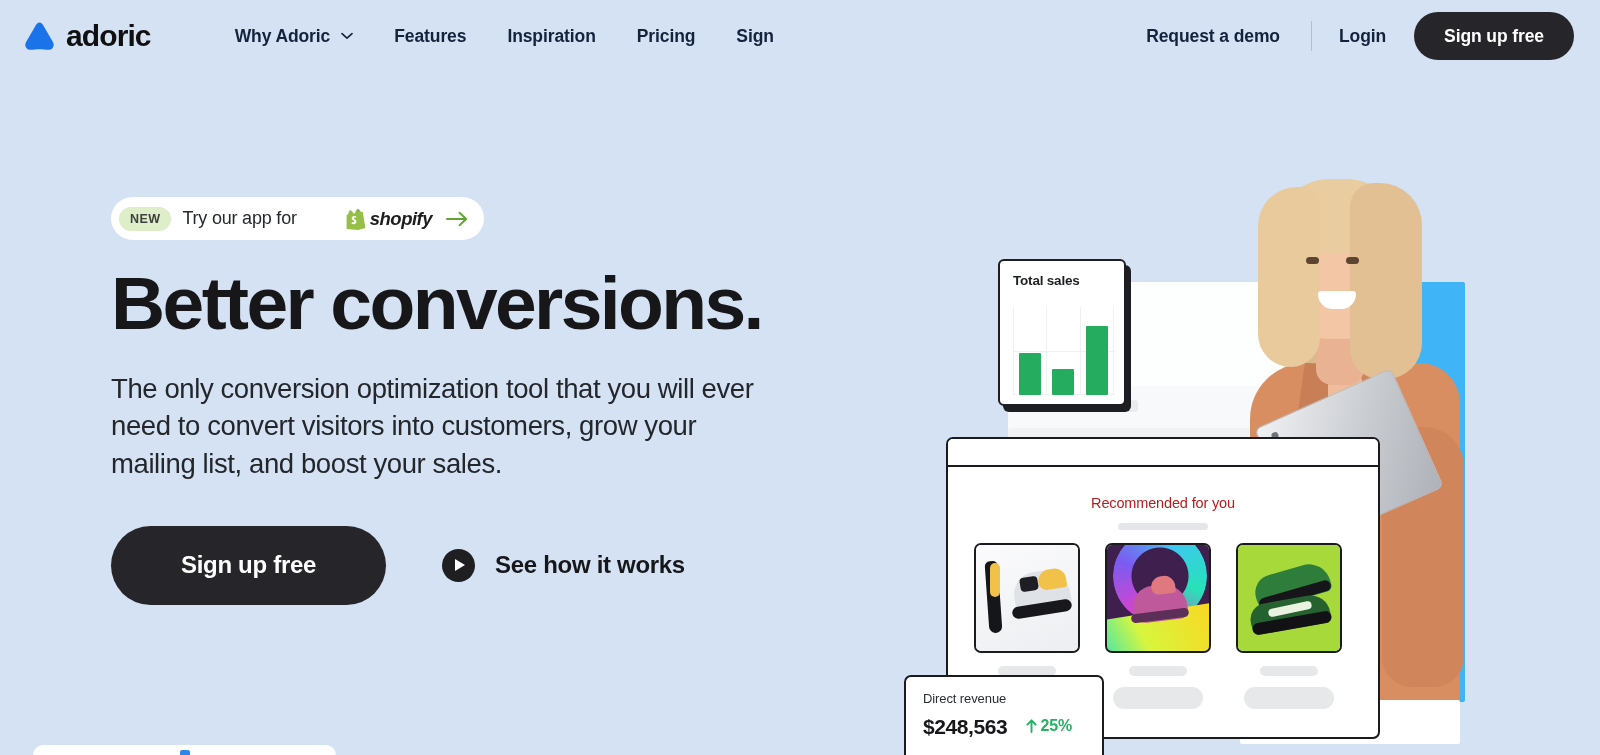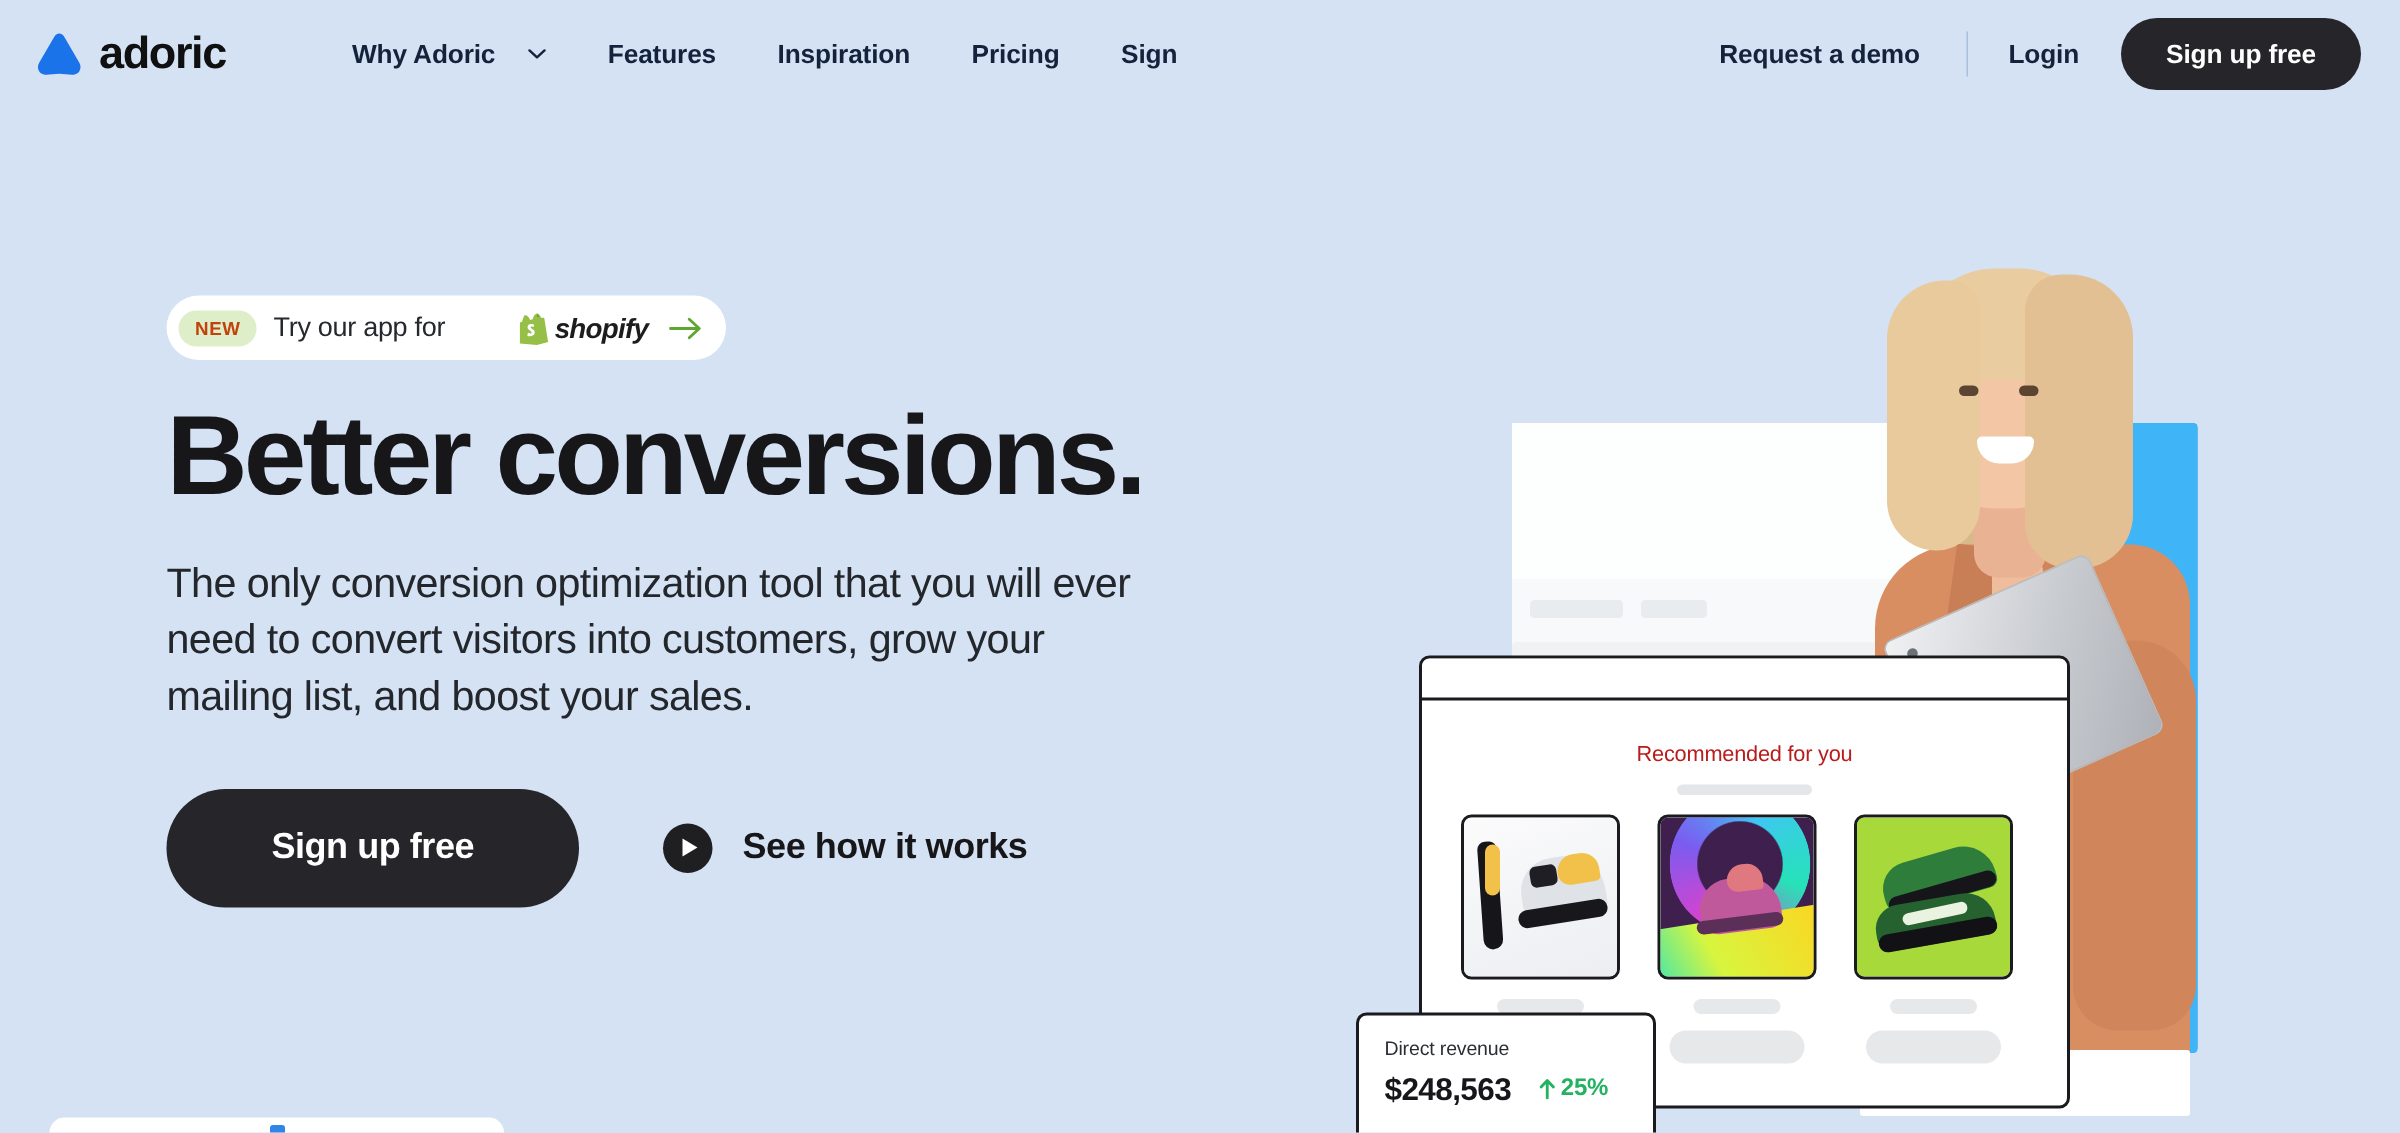--- a/index.html
+++ b/index.html
@@ -35,21 +35,21 @@
     color: #101010; line-height: 1;
   }
 
   .nav-links {
     display: flex; align-items: center; gap: 41px;
     margin-left: 84px;
   }
   .nav-link {
     font-size: 17.5px; font-weight: 700; color: #14223c;
     letter-spacing: -0.1px; cursor: pointer; white-space: nowrap;
-    display: flex; align-items: center; gap: 22px;
+    display: flex; align-items: center; gap: 11px;
   }
   .chev { width: 12px; height: 8px; display: block; }
 
   .nav-right {
     margin-left: auto; display: flex; align-items: center; gap: 0;
   }
   .nav-demo {
     font-size: 17.5px; font-weight: 700; color: #14223c;
     letter-spacing: -0.1px; cursor: pointer; white-space: nowrap;
   }
@@ -77,21 +77,21 @@
     position: absolute; left: 111px; top: 197px; width: 760px;
   }
 
   .badge-pill {
     display: inline-flex; align-items: center; gap: 0;
     background: #fff; border-radius: 999px;
     height: 43px; padding: 0 16px 0 8px;
     cursor: pointer;
   }
   .badge-new {
-    background: #ddeec9; color: #c2410c;
+    background: #ddeec9; color: #404040;
     font-size: 12.5px; font-weight: 700; letter-spacing: 0.4px;
     border-radius: 999px; padding: 5px 11px;
     margin-right: 11px;
   }
   .badge-text {
     font-size: 18px; color: #25282c; font-weight: 400;
     letter-spacing: -0.2px; margin-right: 9px;
   }
   .shopify-lockup { display: inline-flex; align-items: center; gap: 4px; margin-right: 14px; padding-left: 40px; }
   .shopify-bag { width: 20px; height: 22px; display: block; }
@@ -499,20 +499,34 @@
       <div class="w-smile"></div>
       <div class="w-armR"></div>
       <div class="w-tablet">
         <span class="w-tablet-cam"></span>
       </div>
       <div class="w-hand"></div>
     </div>
 
     <div class="lower-strip"></div>
 
+    <div class="card-total">
+      <div class="card-total-title">Total sales</div>
+      <div class="mini-chart">
+        <span class="mc-grid-v" style="left:0"></span>
+        <span class="mc-grid-v" style="left:33px"></span>
+        <span class="mc-grid-v" style="left:67px"></span>
+        <span class="mc-grid-v" style="left:100px"></span>
+        <span class="mc-grid-h" style="top:44px"></span>
+        <span class="mc-grid-h" style="top:87px"></span>
+        <span class="mc-bar" id="mc-bar-0" style="left: 6px; height: 42.24px; background: rgb(37, 172, 95);"></span>
+        <span class="mc-bar" id="mc-bar-1" style="left: 39px; height: 26.4px; background: rgb(37, 172, 95);"></span>
+        <span class="mc-bar" id="mc-bar-2" style="left: 73px; height: 68.64px; background: rgb(37, 172, 95);"></span>
+      </div>
+    </div>
 
     <div class="rec-window">
       <div class="rec-titlebar"></div>
       <div class="rec-heading">Recommended for you</div>
       <div class="rec-subbar"></div>
 
       <div class="prod-row">
         <div class="prod-card">
           <div class="prod-img">
             <div class="shoe-a">

